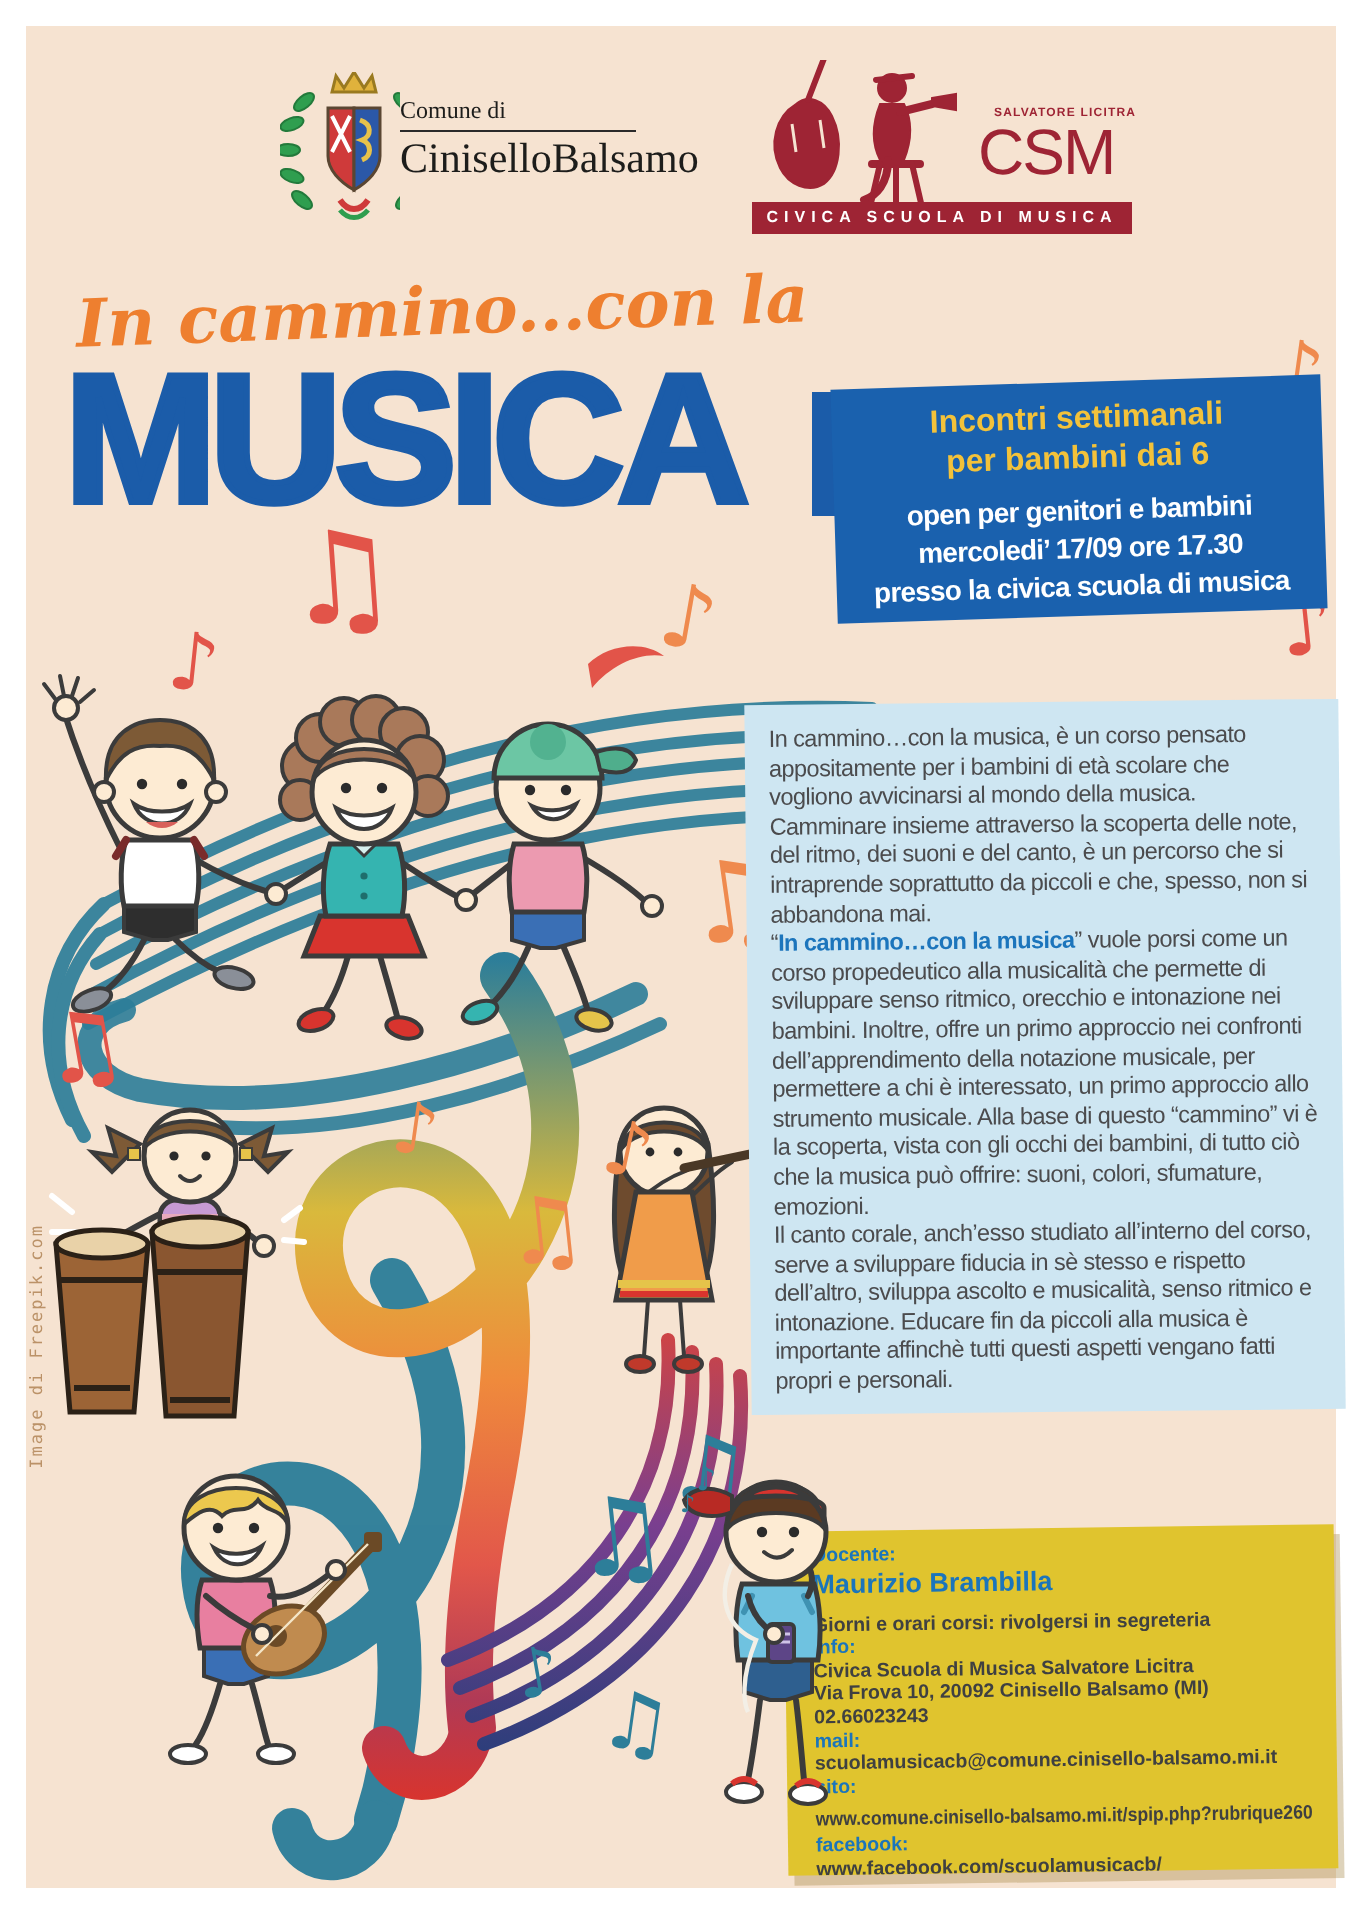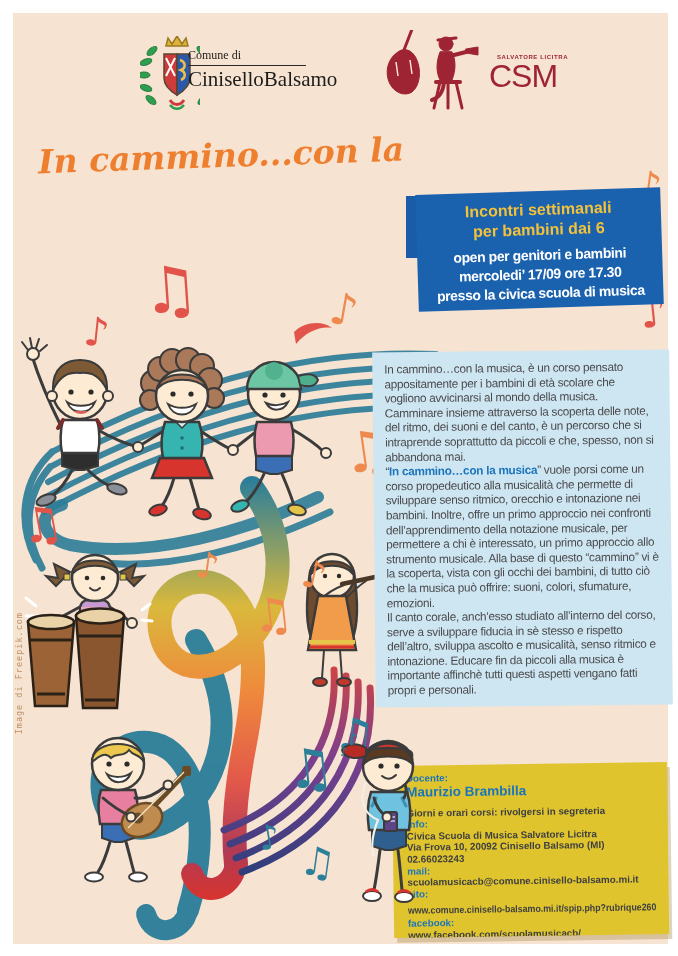--- a/index.html
+++ b/index.html
@@ -4,21 +4,21 @@
 <style>
   html,body{margin:0;padding:0;}
   body{width:678px;height:956px;background:#ffffff;font-family:"Liberation Sans",sans-serif;}
   .page{position:relative;width:678px;height:956px;background:#ffffff;overflow:hidden;}
   .poster-bg{position:absolute;left:13px;top:13px;width:655px;height:931px;background:#f6e3d1;}
   .art{position:absolute;left:0;top:0;width:678px;height:956px;pointer-events:none;}
   .z1{z-index:1}.z4{z-index:4}
 
   
   .comune{position:absolute;left:140px;top:36px;z-index:2;}
-  .comune-text{position:absolute;left:188px;top:48px;width:118px;z-index:2;font-family:"Liberation Serif",serif;color:#1d1d1b;}
+  .comune-text{position:absolute;left:200px;top:48px;width:118px;z-index:2;font-family:"Liberation Serif",serif;color:#1d1d1b;}
   .comune-small{font-size:12px;}
   .comune-rule{border-top:1.5px solid #2a2a2a;width:118px;margin:2px 0 1px 0;}
   .comune-large{font-size:21px;white-space:nowrap;}
   .csm{position:absolute;left:372px;top:30px;z-index:2;}
   .csm-sub{position:absolute;left:497px;top:54px;font-size:6px;letter-spacing:.6px;color:#9e2434;font-weight:bold;z-index:2;white-space:nowrap;}
   .csm-acronym{position:absolute;left:489px;top:58px;font-size:32px;letter-spacing:-1px;color:#9e2434;z-index:2;}
   .csm-bar{position:absolute;left:376px;top:101px;width:190px;height:16px;background:#9e2434;color:#ffffff;
            font-size:8px;letter-spacing:3px;text-align:center;line-height:16px;font-weight:bold;z-index:2;white-space:nowrap;}
 
   
@@ -323,22 +323,24 @@
       <path d="M 450,56 L 466,52" stroke-width="4" fill="none"></path>
       <path d="M 466,49 L 478,47 L 478,55 L 466,53 Z"></path>
       <path d="M 444,80 C 444,92 438,98 432,100" stroke-width="4" fill="none"></path>
       <path d="M 436,82 L 460,82" stroke-width="4" fill="none"></path>
       <path d="M 440,82 L 434,108 M 456,82 L 462,108 M 448,84 L 448,108" stroke-width="3" fill="none"></path>
     </g>
     <path d="M 396,62 l 2,14 M 410,60 l 2,14" stroke="#f6e3d1" stroke-width="1.5"></path>
   </svg>
   <div class="csm-sub">SALVATORE LICITRA</div>
   <div class="csm-acronym">CSM</div>
+  <div class="csm-bar">CIVICA SCUOLA DI MUSICA</div>
 
   <div class="title-script">In cammino...con la</div>
+  <div class="title-main">MUSICA</div>
   <div class="title-fragment"></div>
 
   <div class="info-box">
     <div class="info-hl">Incontri settimanali</div>
     <div class="info-hl">per bambini dai 6</div>
     <div class="info-detail">open per genitori e bambini</div>
     <div class="info-detail" style="margin-top:0">mercoledi’ 17/09 ore 17.30</div>
     <div class="info-detail" style="margin-top:0">presso la civica scuola di musica</div>
   </div>
 

